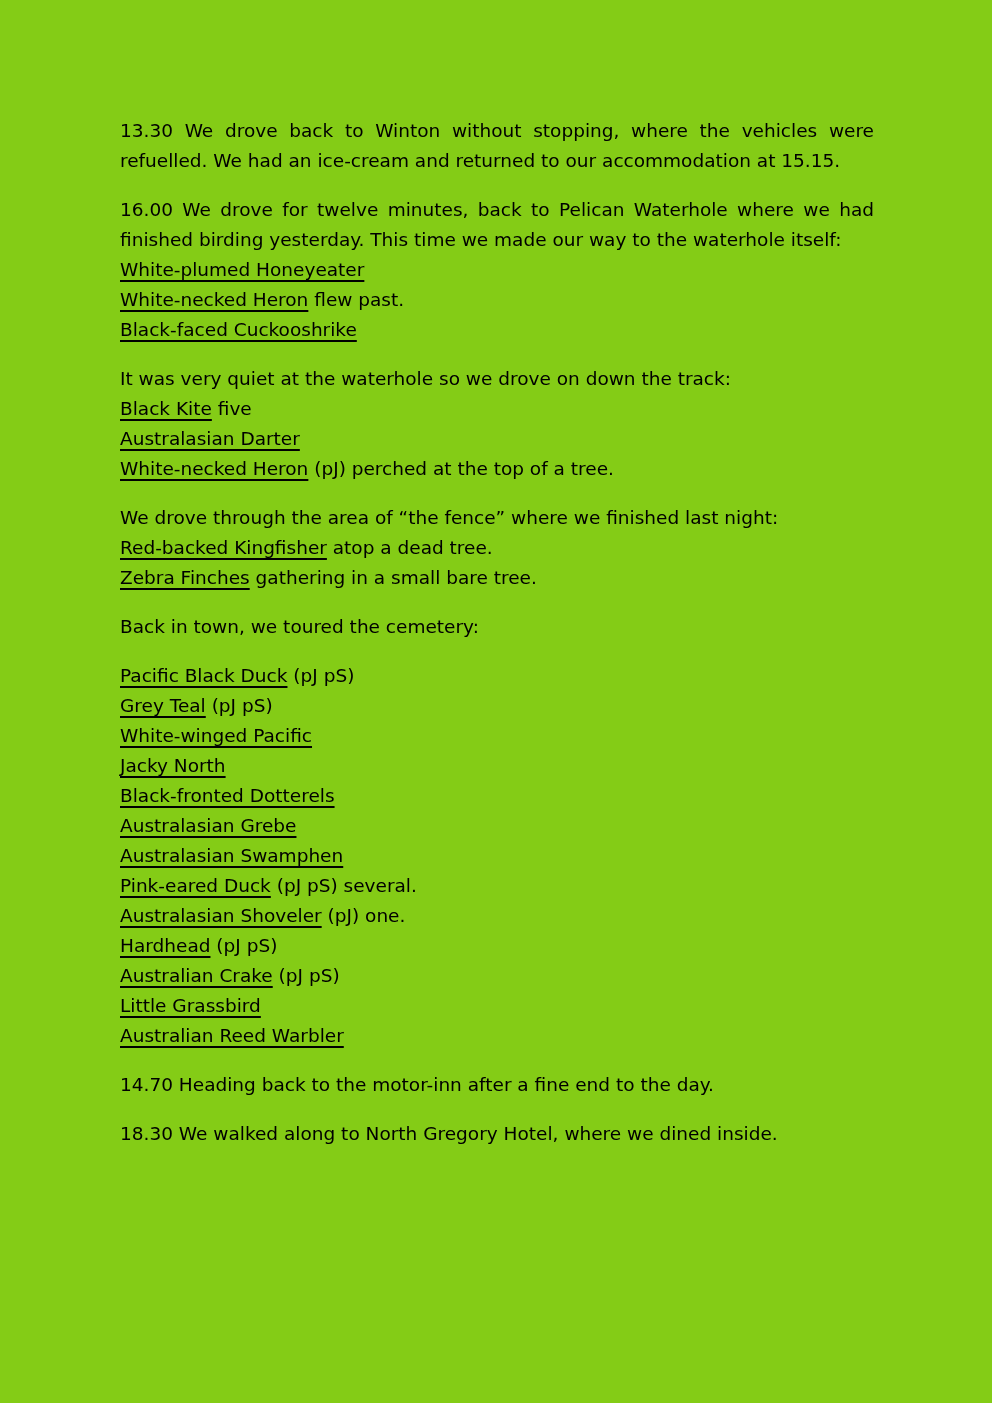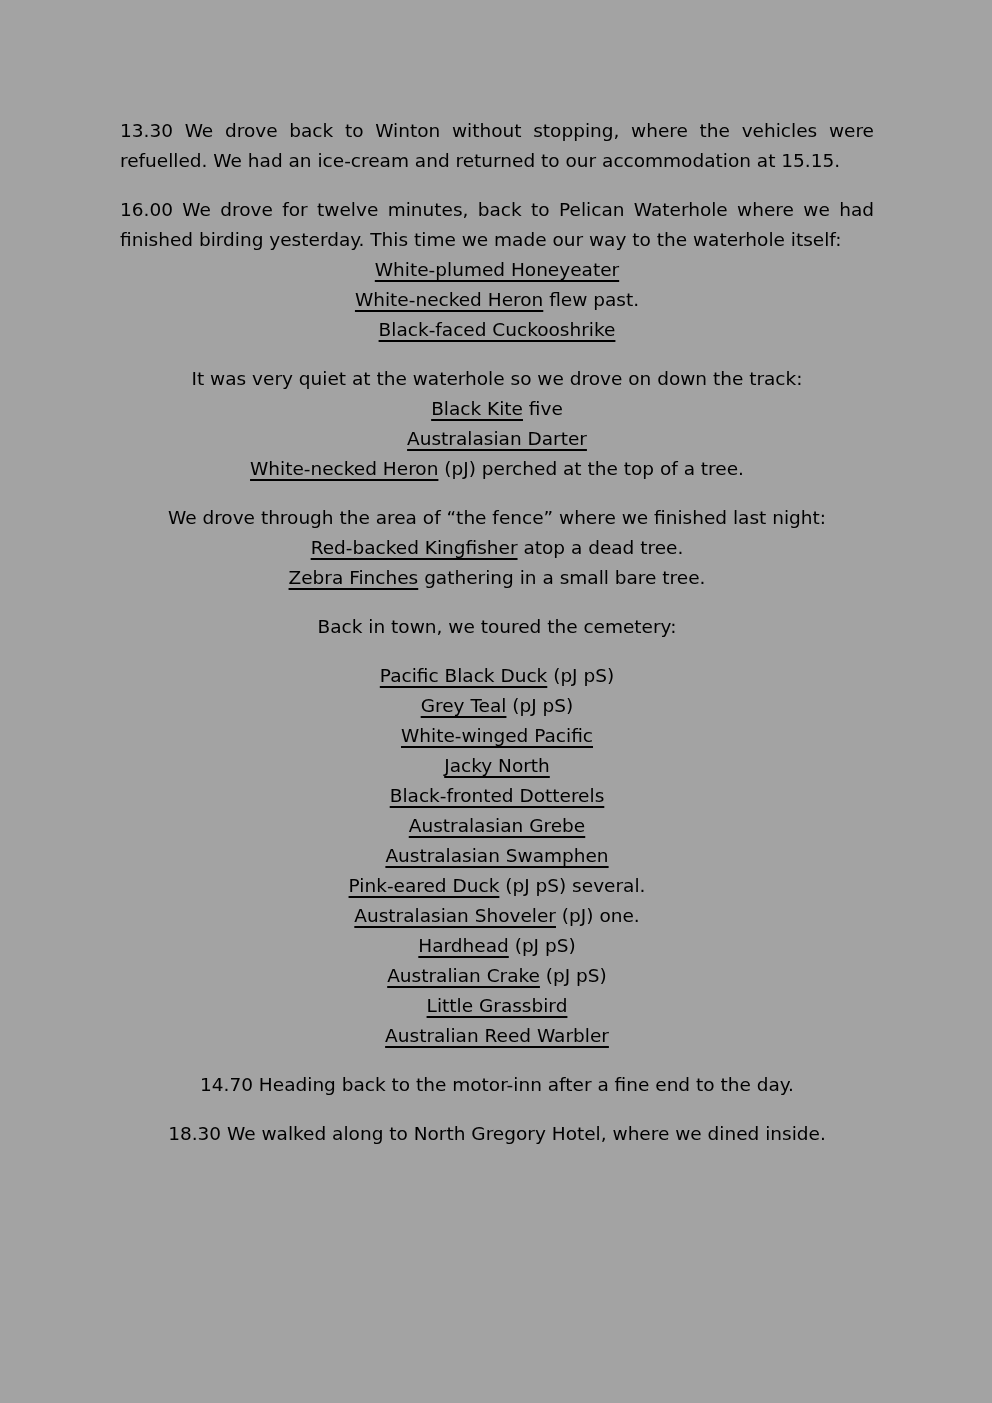--- a/index.html
+++ b/index.html
@@ -4,36 +4,35 @@
 <style>
   html, body {
     margin: 0;
     padding: 0;
     background: #ffffff;
   }
   .page {
     position: relative;
     width: 992px;
     height: 1403px;
-    background: #a3a3a3;
+    background: #84cc16;
     box-sizing: border-box;
     padding: 116px 118px 0 120px;
     color: #000000;
     font-family: "DejaVu Sans", sans-serif;
     font-size: 18.5px;
     line-height: 30px;
     overflow: hidden;
   }
   .group {
     margin: 0 0 19px 0;
   }
   p.line {
     margin: 0;
     padding: 0;
-    text-align: center;
   }
   p.line.justify {
     text-align: justify;
   }
   .u {
     text-decoration: underline;
     text-underline-offset: 4px;
     text-decoration-thickness: 1.5px;
   }
 </style>

